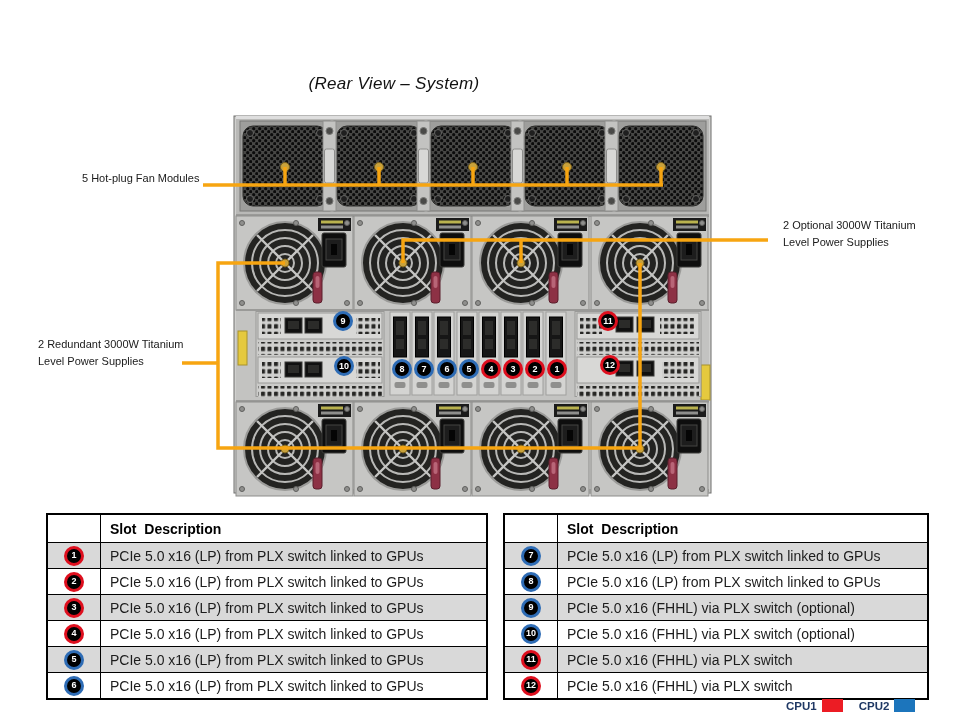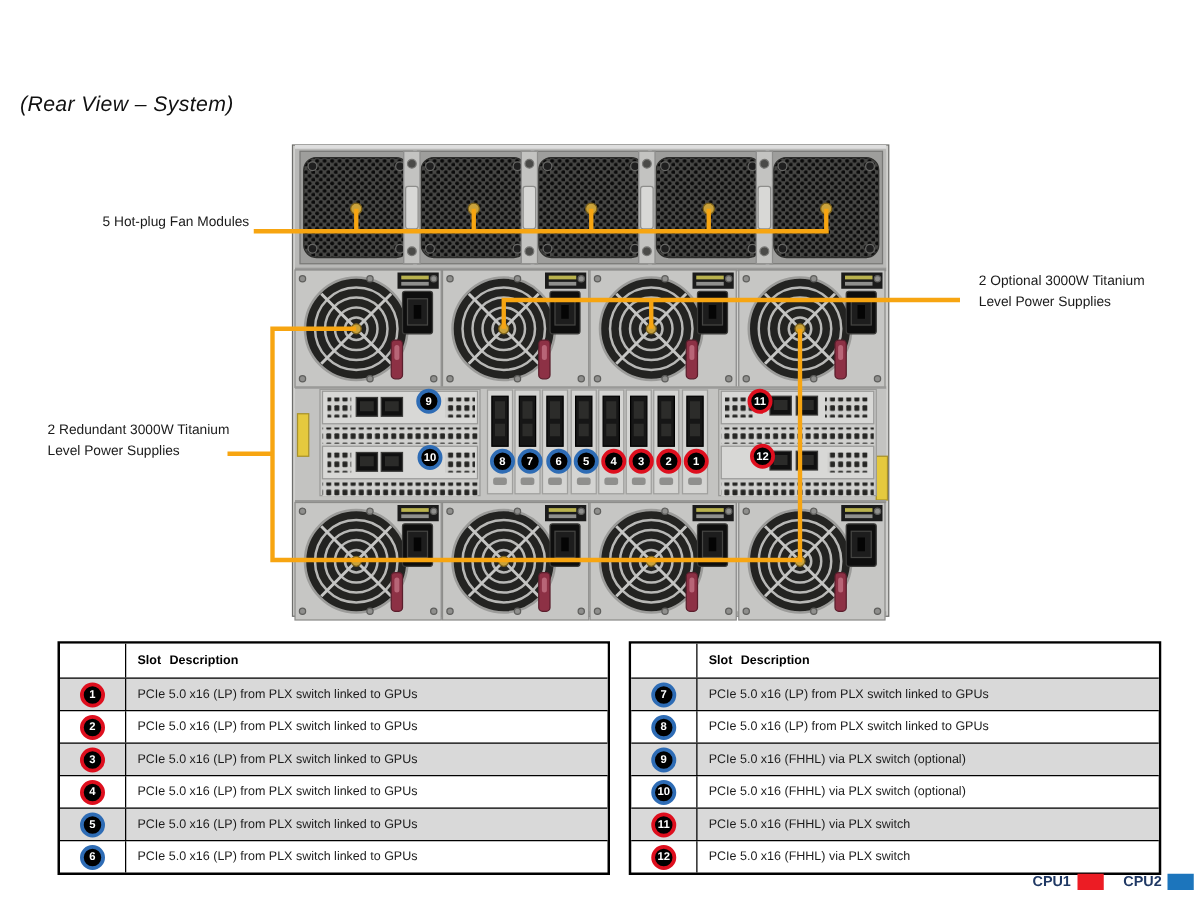--- a/index.html
+++ b/index.html
@@ -1,22 +1,22 @@
 <!DOCTYPE html>
 <html><head>
 <meta charset="utf-8">
 <style>
   html,body{margin:0;padding:0;}
   body{
     width:960px;height:720px;position:relative;background:#ffffff;
     font-family:"Liberation Sans", sans-serif;overflow:hidden;
   }
   .page-title{
-    position:absolute;left:0;top:74px;width:788px;text-align:left;
-    font-style:italic;font-size:17px;color:#111;letter-spacing:.3px;padding-left:16px;
+    position:absolute;left:0;top:74px;width:788px;text-align:center;
+    font-style:italic;font-size:17px;color:#111;letter-spacing:.3px;
   }
   .diagram-svg{position:absolute;left:0;top:105px;}
   .overlay{position:absolute;left:0;top:0;width:960px;height:720px;pointer-events:none;}
   .callout{
     position:absolute;font-size:11px;line-height:17px;color:#1a1a1a;
   }
   .callout.fan{left:82px;top:170px;width:120px;}
   .callout.redundant{left:38px;top:336px;width:158px;}
   .callout.optional{left:783px;top:217px;width:158px;}
   
@@ -34,27 +34,27 @@
   .slot-table.left{left:46px;width:438px;}
   .slot-table.right{left:503px;width:422px;}
   .t-row{display:flex;height:25px;border-top:1px solid #000;align-items:stretch;}
   .t-row.t-header{height:27px;border-top:none;background:#fff;}
   .t-badge-cell{
     width:52px;border-right:1px solid #000;display:flex;
     align-items:center;justify-content:center;flex:0 0 auto;
   }
   .t-desc-cell{
     flex:1;display:flex;align-items:center;padding-left:9px;
-    font-size:10px;color:#1c1c1c;white-space:nowrap;overflow:hidden;
+    font-size:14px;color:#1c1c1c;white-space:nowrap;overflow:hidden;
   }
   .t-header .t-desc-cell{font-weight:bold;color:#000;word-spacing:4px;}
   .t-row.shade{background:#D9D9D9;}
   
   .legend{
-    position:absolute;left:826px;top:699px;display:flex;align-items:center;gap:5px;
+    position:absolute;left:786px;top:699px;display:flex;align-items:center;gap:5px;
   }
   .legend-label{font-size:11.5px;font-weight:bold;}
   .legend-swatch{width:21px;height:13px;display:inline-block;}
   .legend-gap{width:6px;}
 </style>
 </head>
 <body>
 
 <div class="page-title">(Rear View – System)</div>
 

